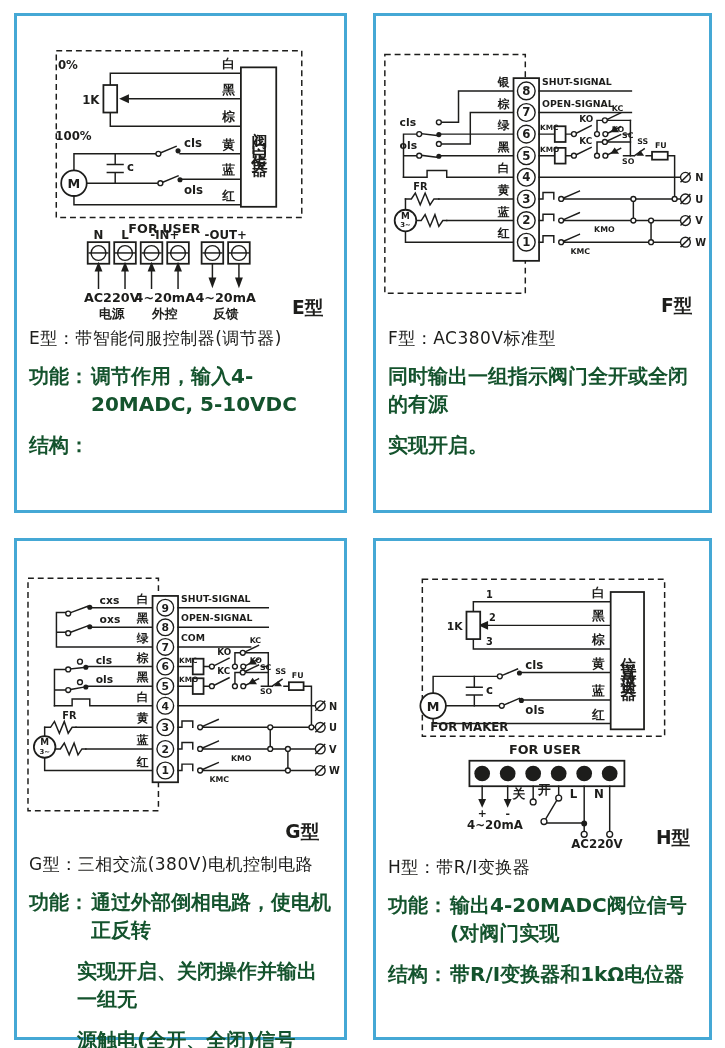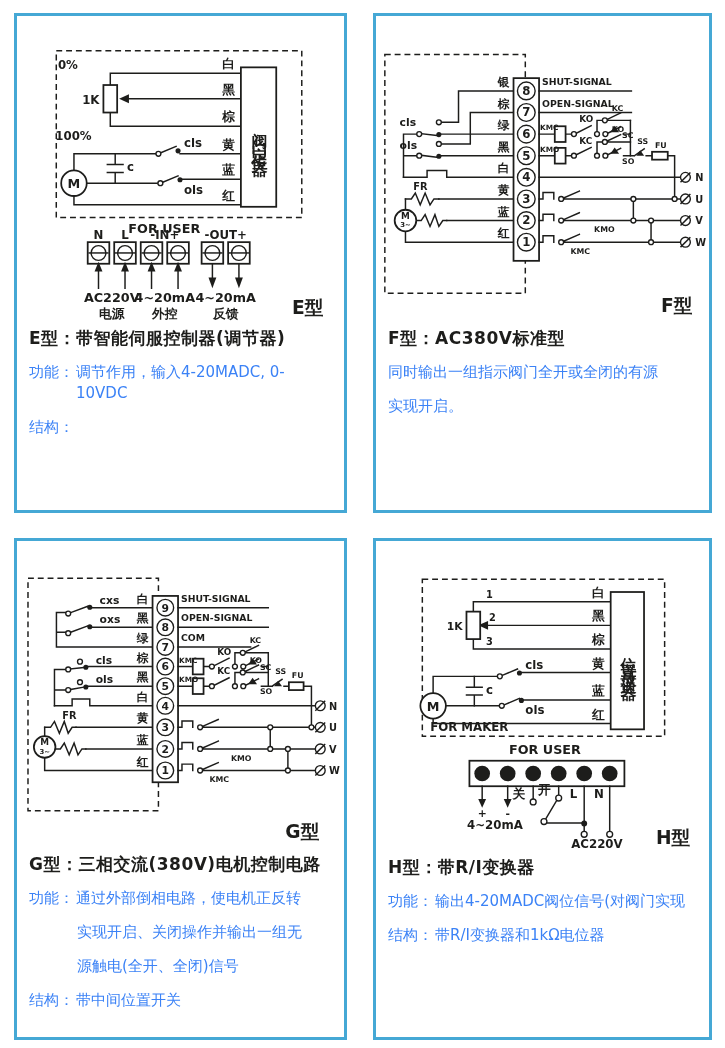--- a/index.html
+++ b/index.html
@@ -8,22 +8,22 @@
   .panel svg{display:block}
   
   .w{stroke:#1d1d1b;stroke-width:1.5;fill:none;stroke-linecap:square}
   .wd{stroke:#1d1d1b;stroke-width:1.5;fill:none;stroke-dasharray:6 4}
   .bx{fill:#fff;stroke:#1d1d1b;stroke-width:1.8}
   .oc{fill:#fff;stroke:#1d1d1b;stroke-width:1.4}
   .fc{fill:#1d1d1b;stroke:none}
   text{font-family:"DejaVu Sans",sans-serif;fill:#1d1d1b;font-weight:bold}
   .vlabel{position:absolute;writing-mode:vertical-lr;text-orientation:upright;font-weight:bold;font-size:16px;letter-spacing:7px;color:#1d1d1b;display:flex;align-items:center;justify-content:center;text-align:center}
   .desc{padding:6px 10px 0 12px}
-  .desc .title{font-size:17px;font-weight:bold;margin-bottom:12px;letter-spacing:0.5px}
-  .desc .line{font-size:15px;font-weight:normal;color:#3b82f6;line-height:1.4;margin-bottom:13px;display:flex}
+  .desc .title{font-size:17px;font-weight:normal;margin-bottom:12px;letter-spacing:0.5px}
+  .desc .line{font-size:20px;font-weight:bold;color:#14532d;line-height:1.4;margin-bottom:13px;display:flex}
   .desc .line .rl{flex:0 0 auto;margin-right:2px}
   .desc .line.ind{padding-left:48px}
 </style>
 </head>
 <body>
 
 <div class="page">
 
   <section class="panel" style="left:14px;top:13px;width:333px;height:500px">
     <svg viewBox="0 0 333 310" width="327" height="305">
@@ -100,21 +100,21 @@
       <text x="150.5" y="307" text-anchor="middle" font-size="13">外控</text>
       <text x="212.5" y="291" text-anchor="middle" font-size="13">4~20mA</text>
       <text x="212.5" y="307" text-anchor="middle" font-size="13">反馈</text>
       <text x="312" y="303" text-anchor="end" font-size="19">E型</text>
     </svg>
     <div class="vlabel" style="left:224px;top:51px;width:36px;height:140px">阀门定位器</div>
     <div class="desc">
       <div class="title">E型：带智能伺服控制器(调节器)</div>
       <div class="line">
           <span class="rl">功能：</span>
-          <span>调节作用，输入4-20MADC, 0-10VDC</span>
+          <span>调节作用，输入4-20MADC, 5-10VDC</span>
         </div>
       <div class="line">
           <span class="rl">结构：</span>
         </div>
     </div>
   </section>
 
   <section class="panel" style="left:373px;top:13px;width:339px;height:500px">
     <svg viewBox="0 0 339 310" width="333" height="305">
       <rect class="wd" x="9" y="39" width="143" height="243"></rect>

